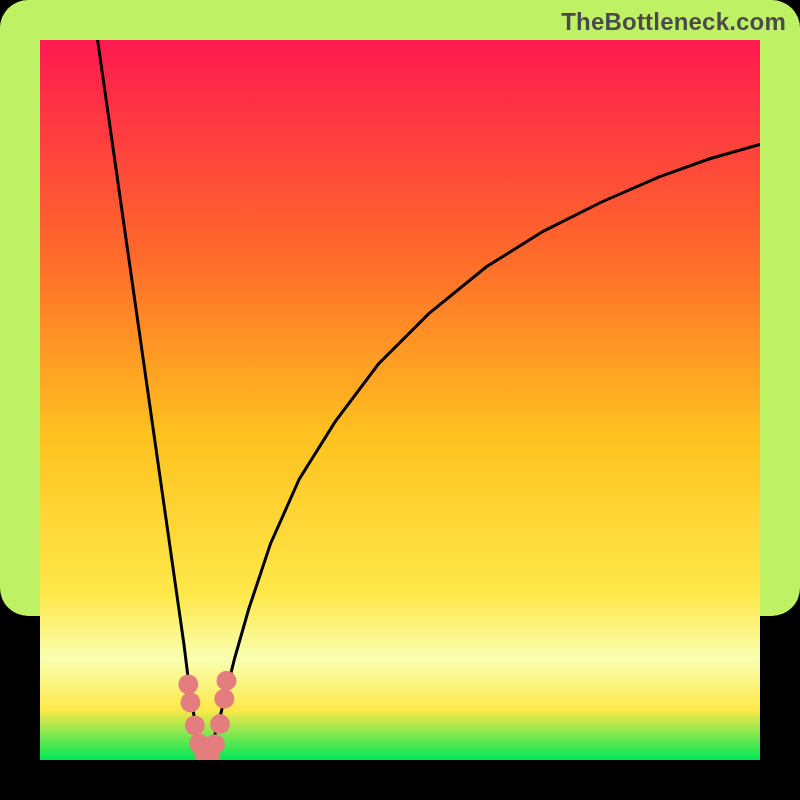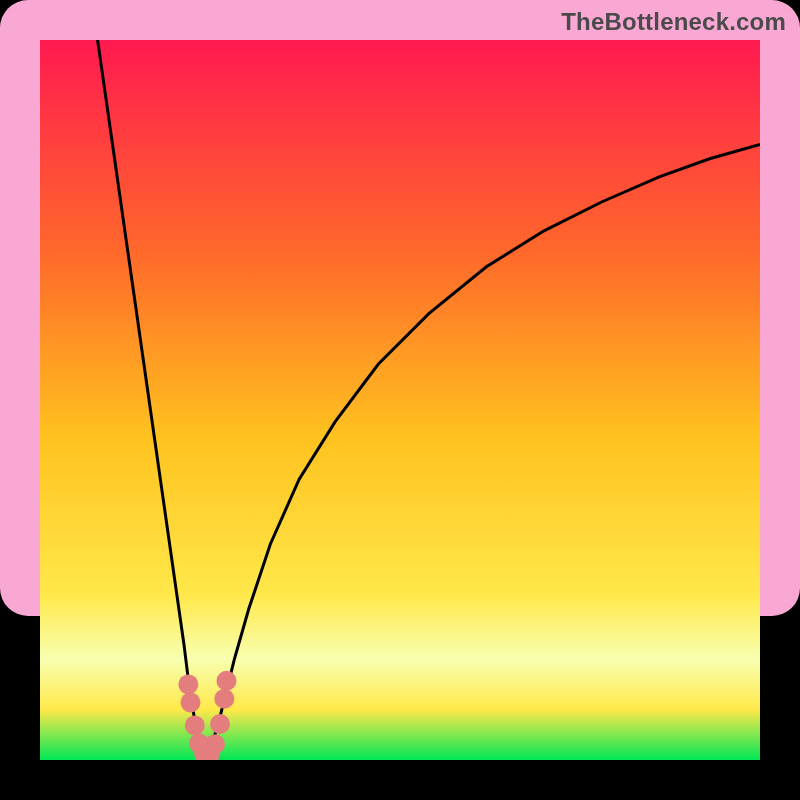--- a/index.html
+++ b/index.html
@@ -10,21 +10,21 @@
     overflow: hidden;
     background: #000;
     font-family: Arial, Helvetica, sans-serif;
   }
   .frame {
     position: absolute;
     left: 0;
     top: 0;
     width: 800px;
     height: 616px;
-    background: #f9a8d4;
+    background: #bef264;
     border-radius: 28px;
   }
   .plot-area {
     position: absolute;
     left: 40px;
     top: 40px;
     width: 720px;
     height: 720px;
     overflow: hidden;
   }

